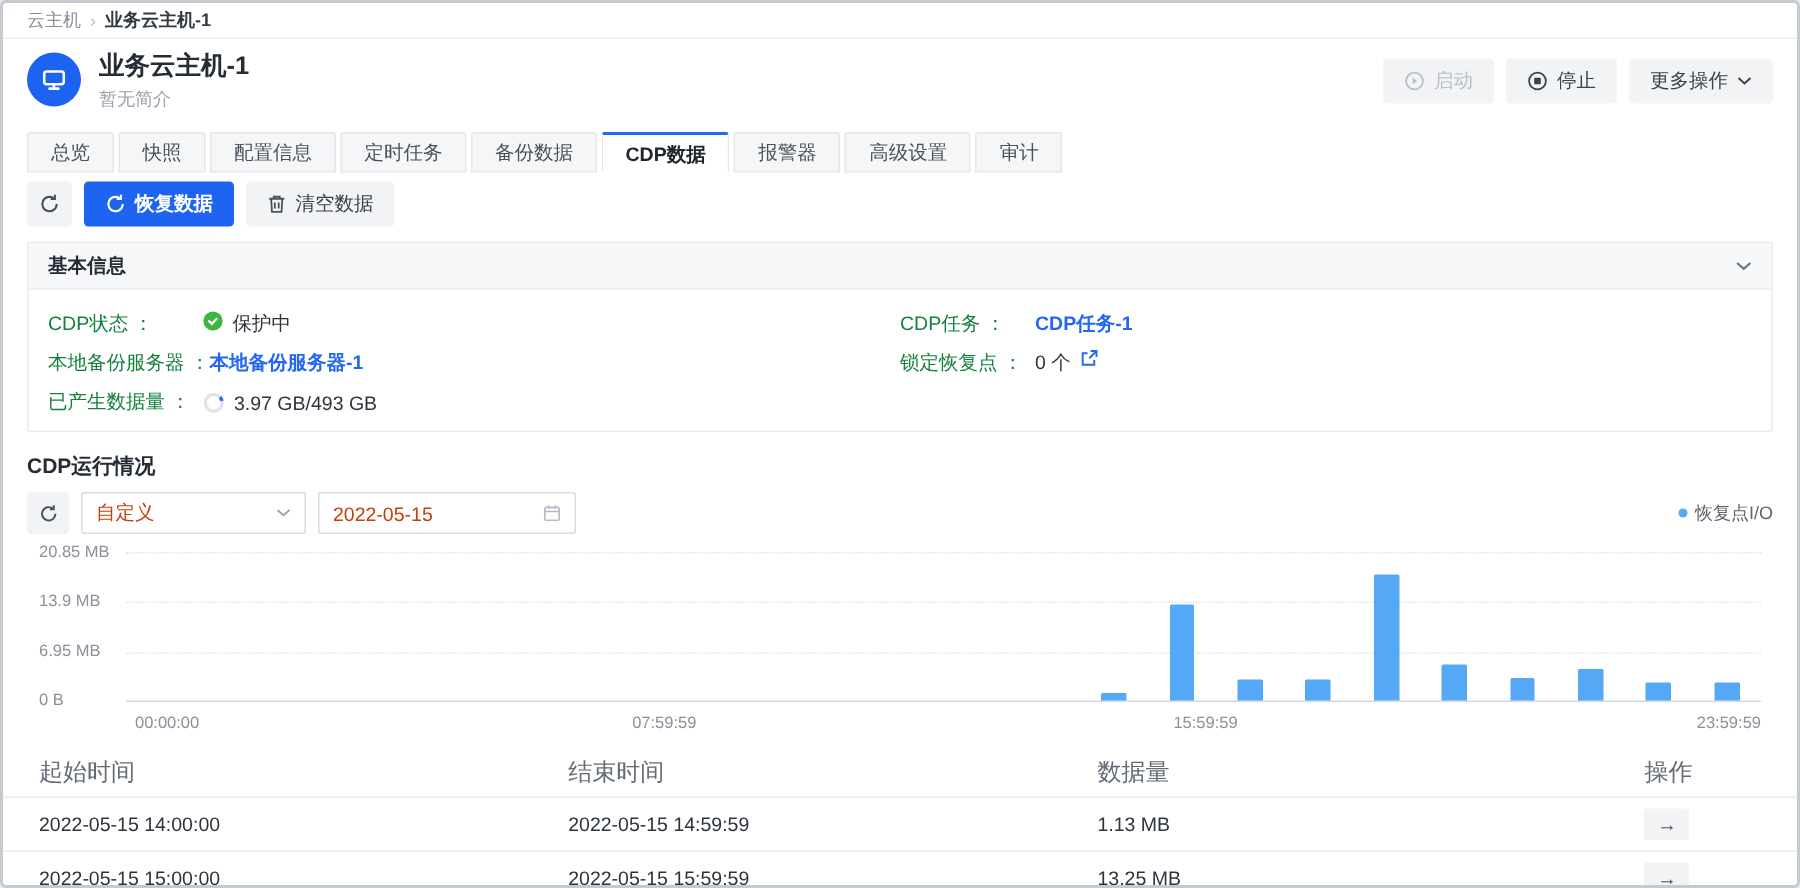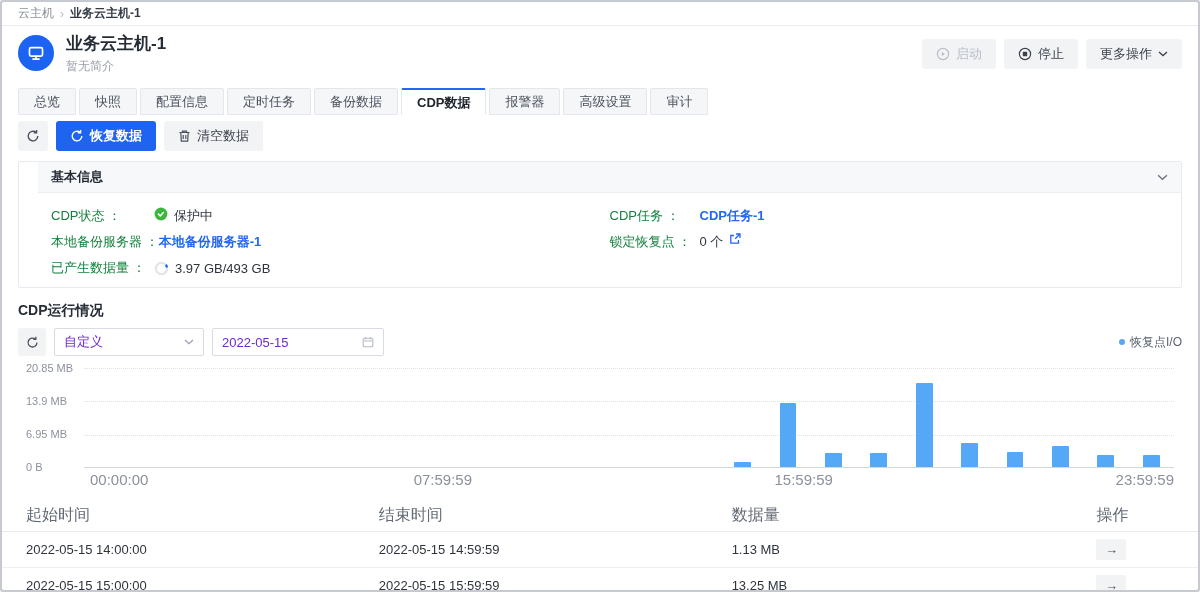--- a/index.html
+++ b/index.html
@@ -34,49 +34,49 @@
   .btn svg { flex:none; }
   
   .tabs { display:flex; gap:3px; padding:0 16px; margin-top:6px; }
   .tab { height:27px; line-height:25px; padding:0 15px; font-size:13px; color:#4a515c;
     background:#f5f6f8; border:1px solid #e3e6ea; border-radius:2px 2px 0 0; cursor:pointer; }
   .tab.active { background:#fff; border-top:2px solid #2468f2; border-bottom-color:#fff;
     color:#20252e; font-weight:700; }
   
   .toolbar { display:flex; gap:8px; padding:0 16px; margin-top:6px; }
   
-  .panel { margin:10px 16px 0 16px; border:1px solid #e7eaee; border-radius:2px;padding-left:19px; }
+  .panel { margin:10px 16px 0 16px; border:1px solid #e7eaee; border-radius:2px; }
   .panel-header { height:31px; background:#f7f8fa; display:flex; align-items:center;
     justify-content:space-between; padding:0 13px; border-bottom:1px solid #eceef1;
     cursor:pointer; }
   .panel-title { font-size:13px; font-weight:700; color:#262c36; }
   .panel-body { display:grid; grid-template-columns:1fr 1fr; padding:10px 13px 6px 13px; }
   .field-row { display:flex; align-items:center; height:26px; font-size:13px; }
   .field-label { color:#15803d; min-width:103px; }
   .field-value { color:#2e343e; display:flex; align-items:flex-start; gap:6px; }
   .link { color:#2468f2; font-weight:600; cursor:pointer; }
   
   .section-title { margin:14px 16px 0 16px; font-size:14px; font-weight:700; color:#262c36; }
   .chart-controls { display:flex; align-items:center; gap:8px; margin:8px 16px 0 16px; }
   .select-box, .date-box { height:28px; border:1px solid #d8dce2; border-radius:2px;
     display:flex; align-items:center; justify-content:space-between; padding:0 9px;
-    font-size:13px; color:#6d28d9; background:#fff; cursor:pointer; }
+    font-size:13px; color:#c2410c; background:#fff; cursor:pointer; }
   .select-box { width:150px; }
   .date-box { width:172px; }
   .muted-ic { color:#9aa0ab; display:flex; }
   .legend { margin-left:auto; display:flex; align-items:center; gap:5px;
     font-size:12px; color:#5c636f; }
   .legend-dot { width:6px; height:6px; border-radius:50%; }
   
   .chart { position:relative; margin:6px 16px 0 16px; height:126px; }
   .chart-plot { position:absolute; left:66px; right:8px; top:6px; bottom:20px; }
   .gridline { position:absolute; left:0; right:0; border-top:1px dotted #dfe3e8; }
   .baseline { position:absolute; left:0; right:0; bottom:0; border-top:1px solid #d4d8dd; }
   .ylabel { position:absolute; left:8px; font-size:11px; color:#8b919c; transform:translateY(-50%); }
-  .xlabel { position:absolute; bottom:0; font-size:15px; color:#8b919c; }
+  .xlabel { position:absolute; bottom:0; font-size:11px; color:#8b919c; }
   .bar { position:absolute; bottom:1px; width:1.55%; border-radius:1px 1px 0 0; }
   
   .data-table { margin-top:12px; font-size:13px; }
   .tr { display:flex; align-items:center; border-bottom:1px solid #eceef1; }
   .tr.head { height:32px; color:#646b76; font-size:16px; border-bottom:1px solid #e7eaee; }
   .tr.row { height:36px; color:#2e343e; }
   .td { padding-left:24px; }
   .c1 { width:29.5%; } .c2 { width:29.5%; } .c3 { width:30.5%; } .c4 { flex:1; }
   .row-action { width:30px; height:21px; background:#f2f3f5; border:none; border-radius:2px;
     color:#4a515c; font-size:13px; line-height:19px; cursor:pointer; font-family:inherit; }

